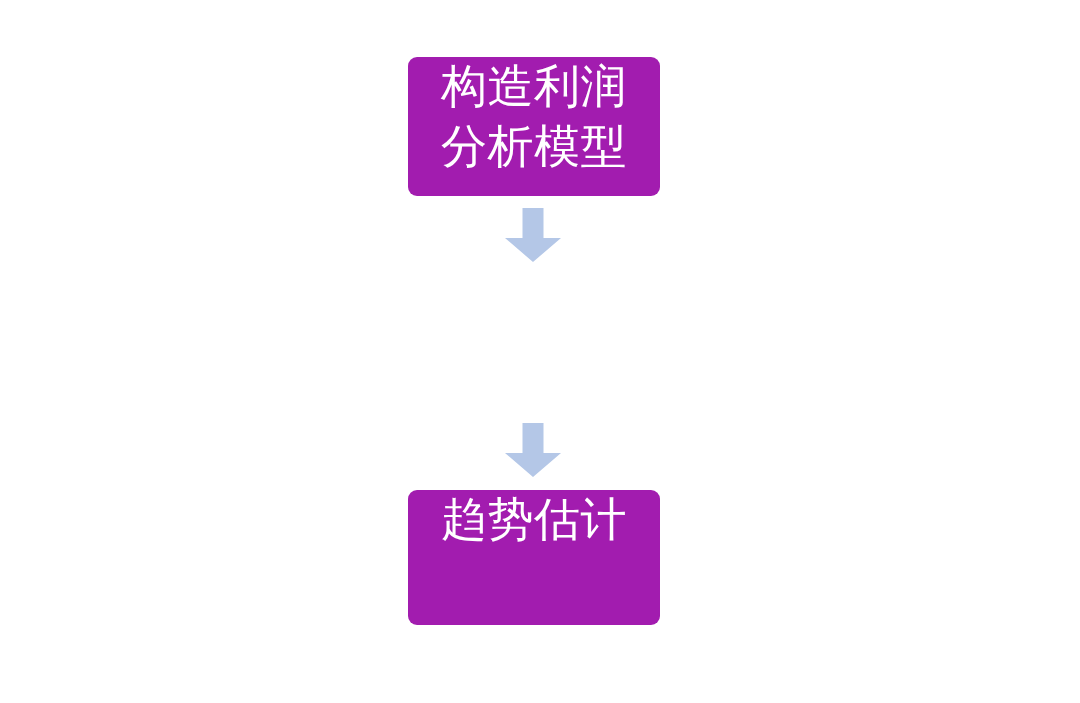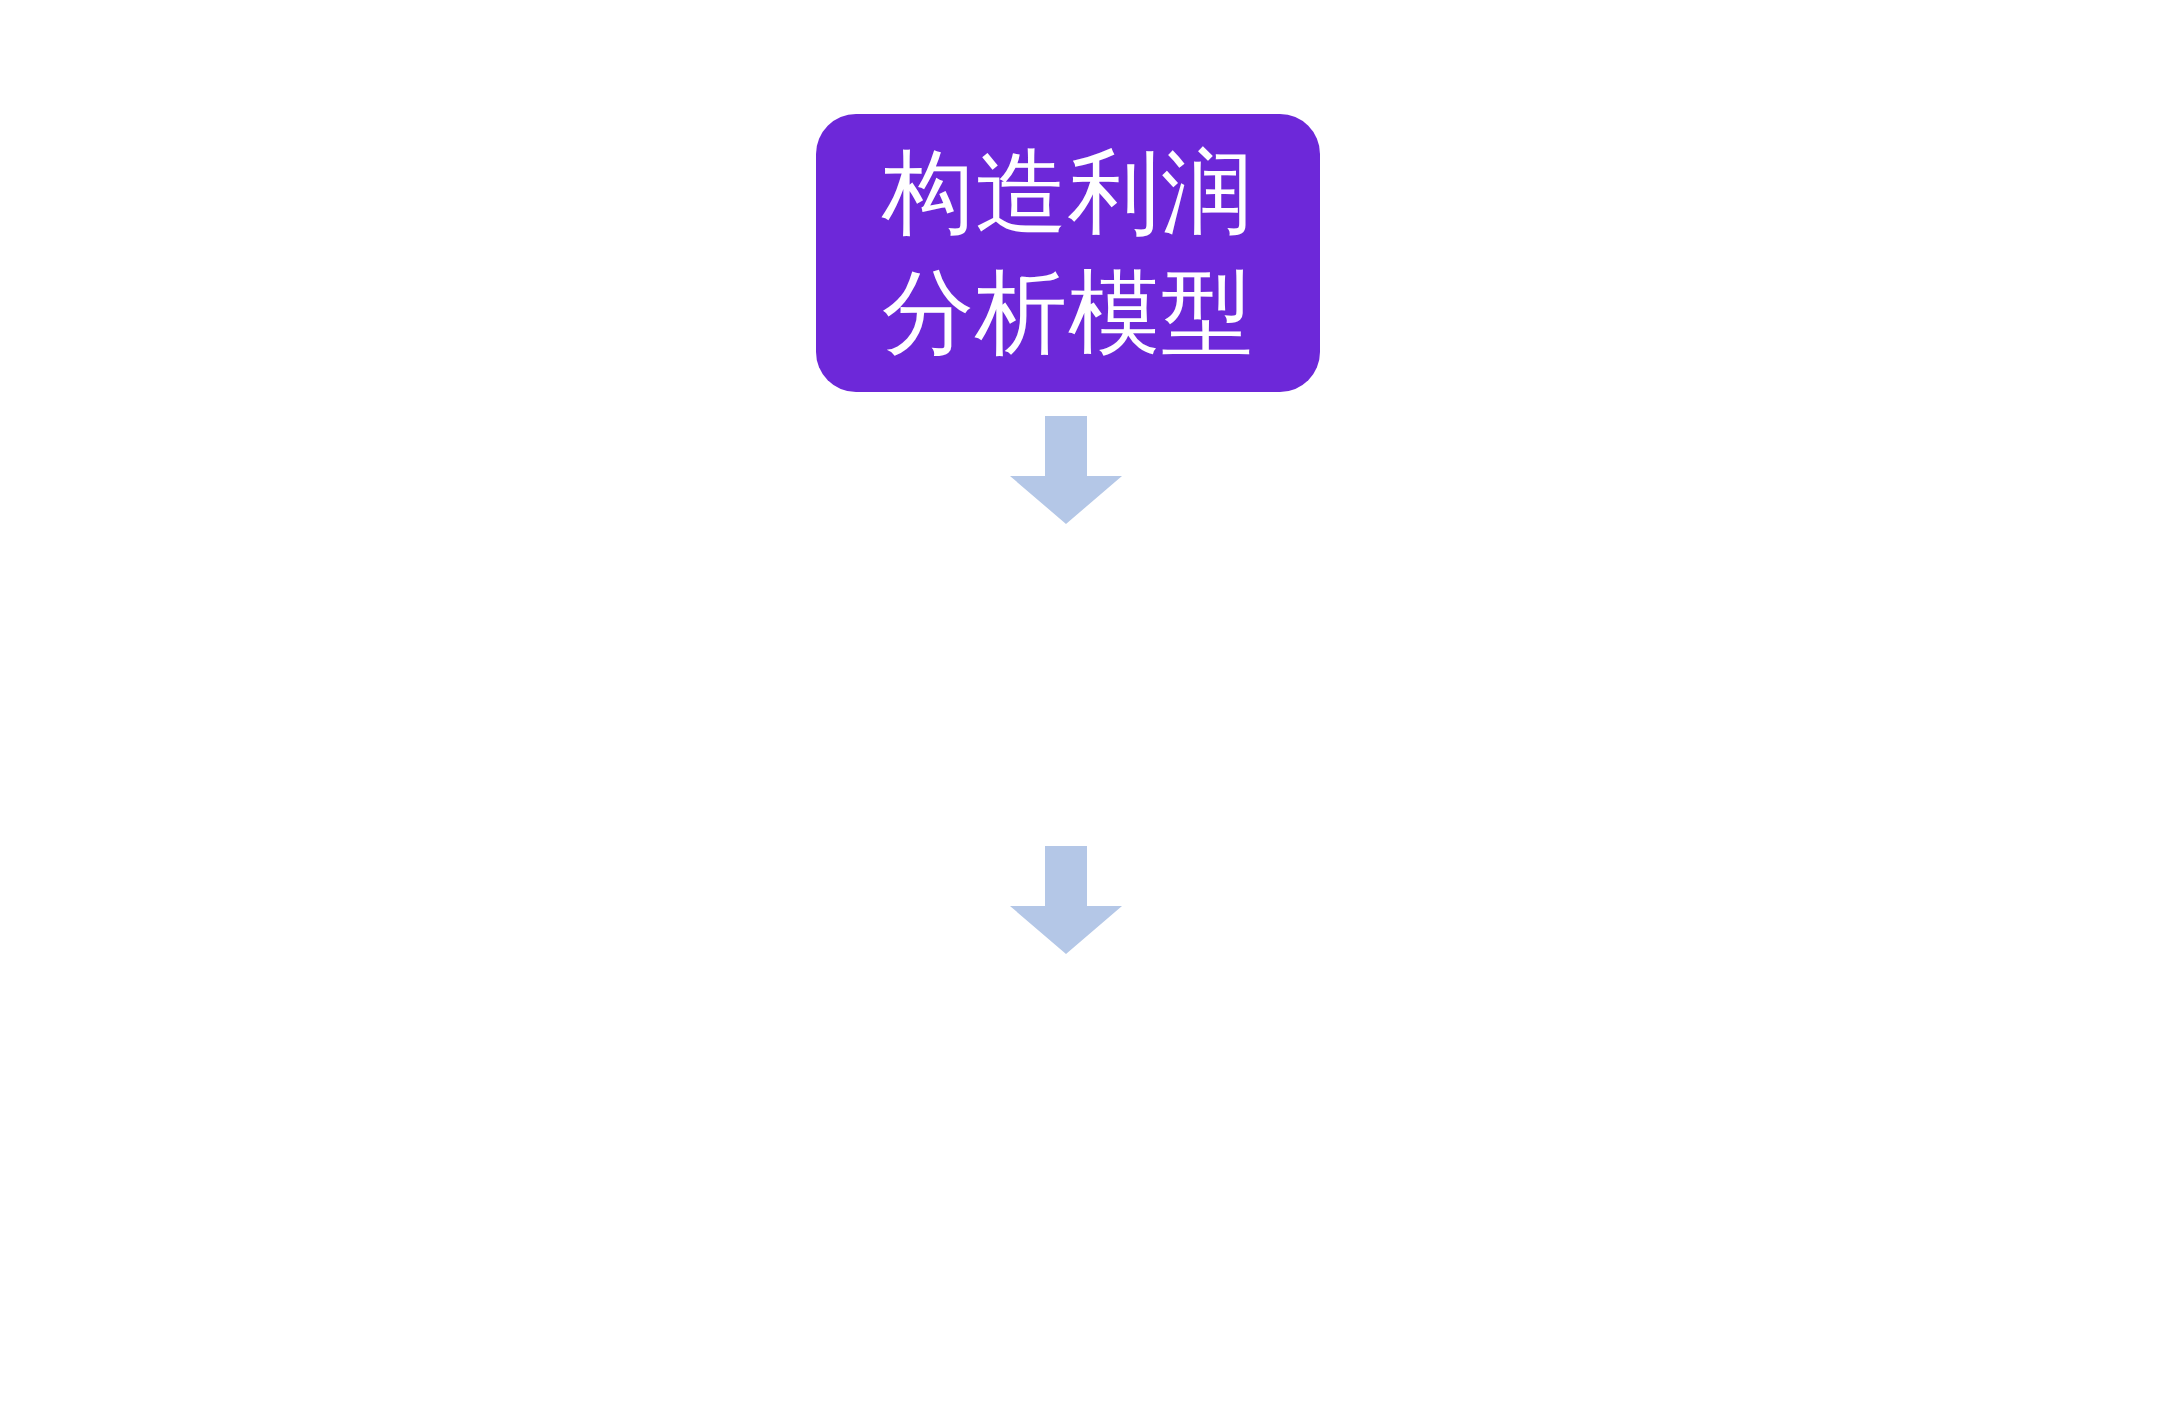--- a/index.html
+++ b/index.html
@@ -16,24 +16,24 @@
   }
   #flow-canvas {
     position: relative;
     width: 1080px;
     height: 703px;
     background: #ffffff;
   }
   .node {
     position: absolute;
     box-sizing: border-box;
-    background: #6d28d9;
-    border-radius: 20px;
+    background: #a21caf;
+    border-radius: 9px;
     display: flex;
-    align-items: center;
+    align-items: flex-start;
     justify-content: center;
     text-align: center;
   }
   .node-label {
     color: #ffffff;
     font-family: "Liberation Sans", "DejaVu Sans", sans-serif;
     font-size: 46px;
     font-weight: 400;
     line-height: 1.30;
     letter-spacing: 0.5px;
@@ -94,14 +94,17 @@
     </svg>
   </div>
 
 
   <div class="connector" id="connector-2">
     <svg viewBox="0 0 56 54" xmlns="http://www.w3.org/2000/svg" aria-hidden="true">
       <polygon points="17.5,0 38.5,0 38.5,30 56,30 28,54 0,30 17.5,30" fill="#B4C7E7"></polygon>
     </svg>
   </div>
 
+  <div class="node" id="node-3">
+    <span class="node-label">趋势估计</span>
+  </div>
 
 </div>
 
 </body></html>

